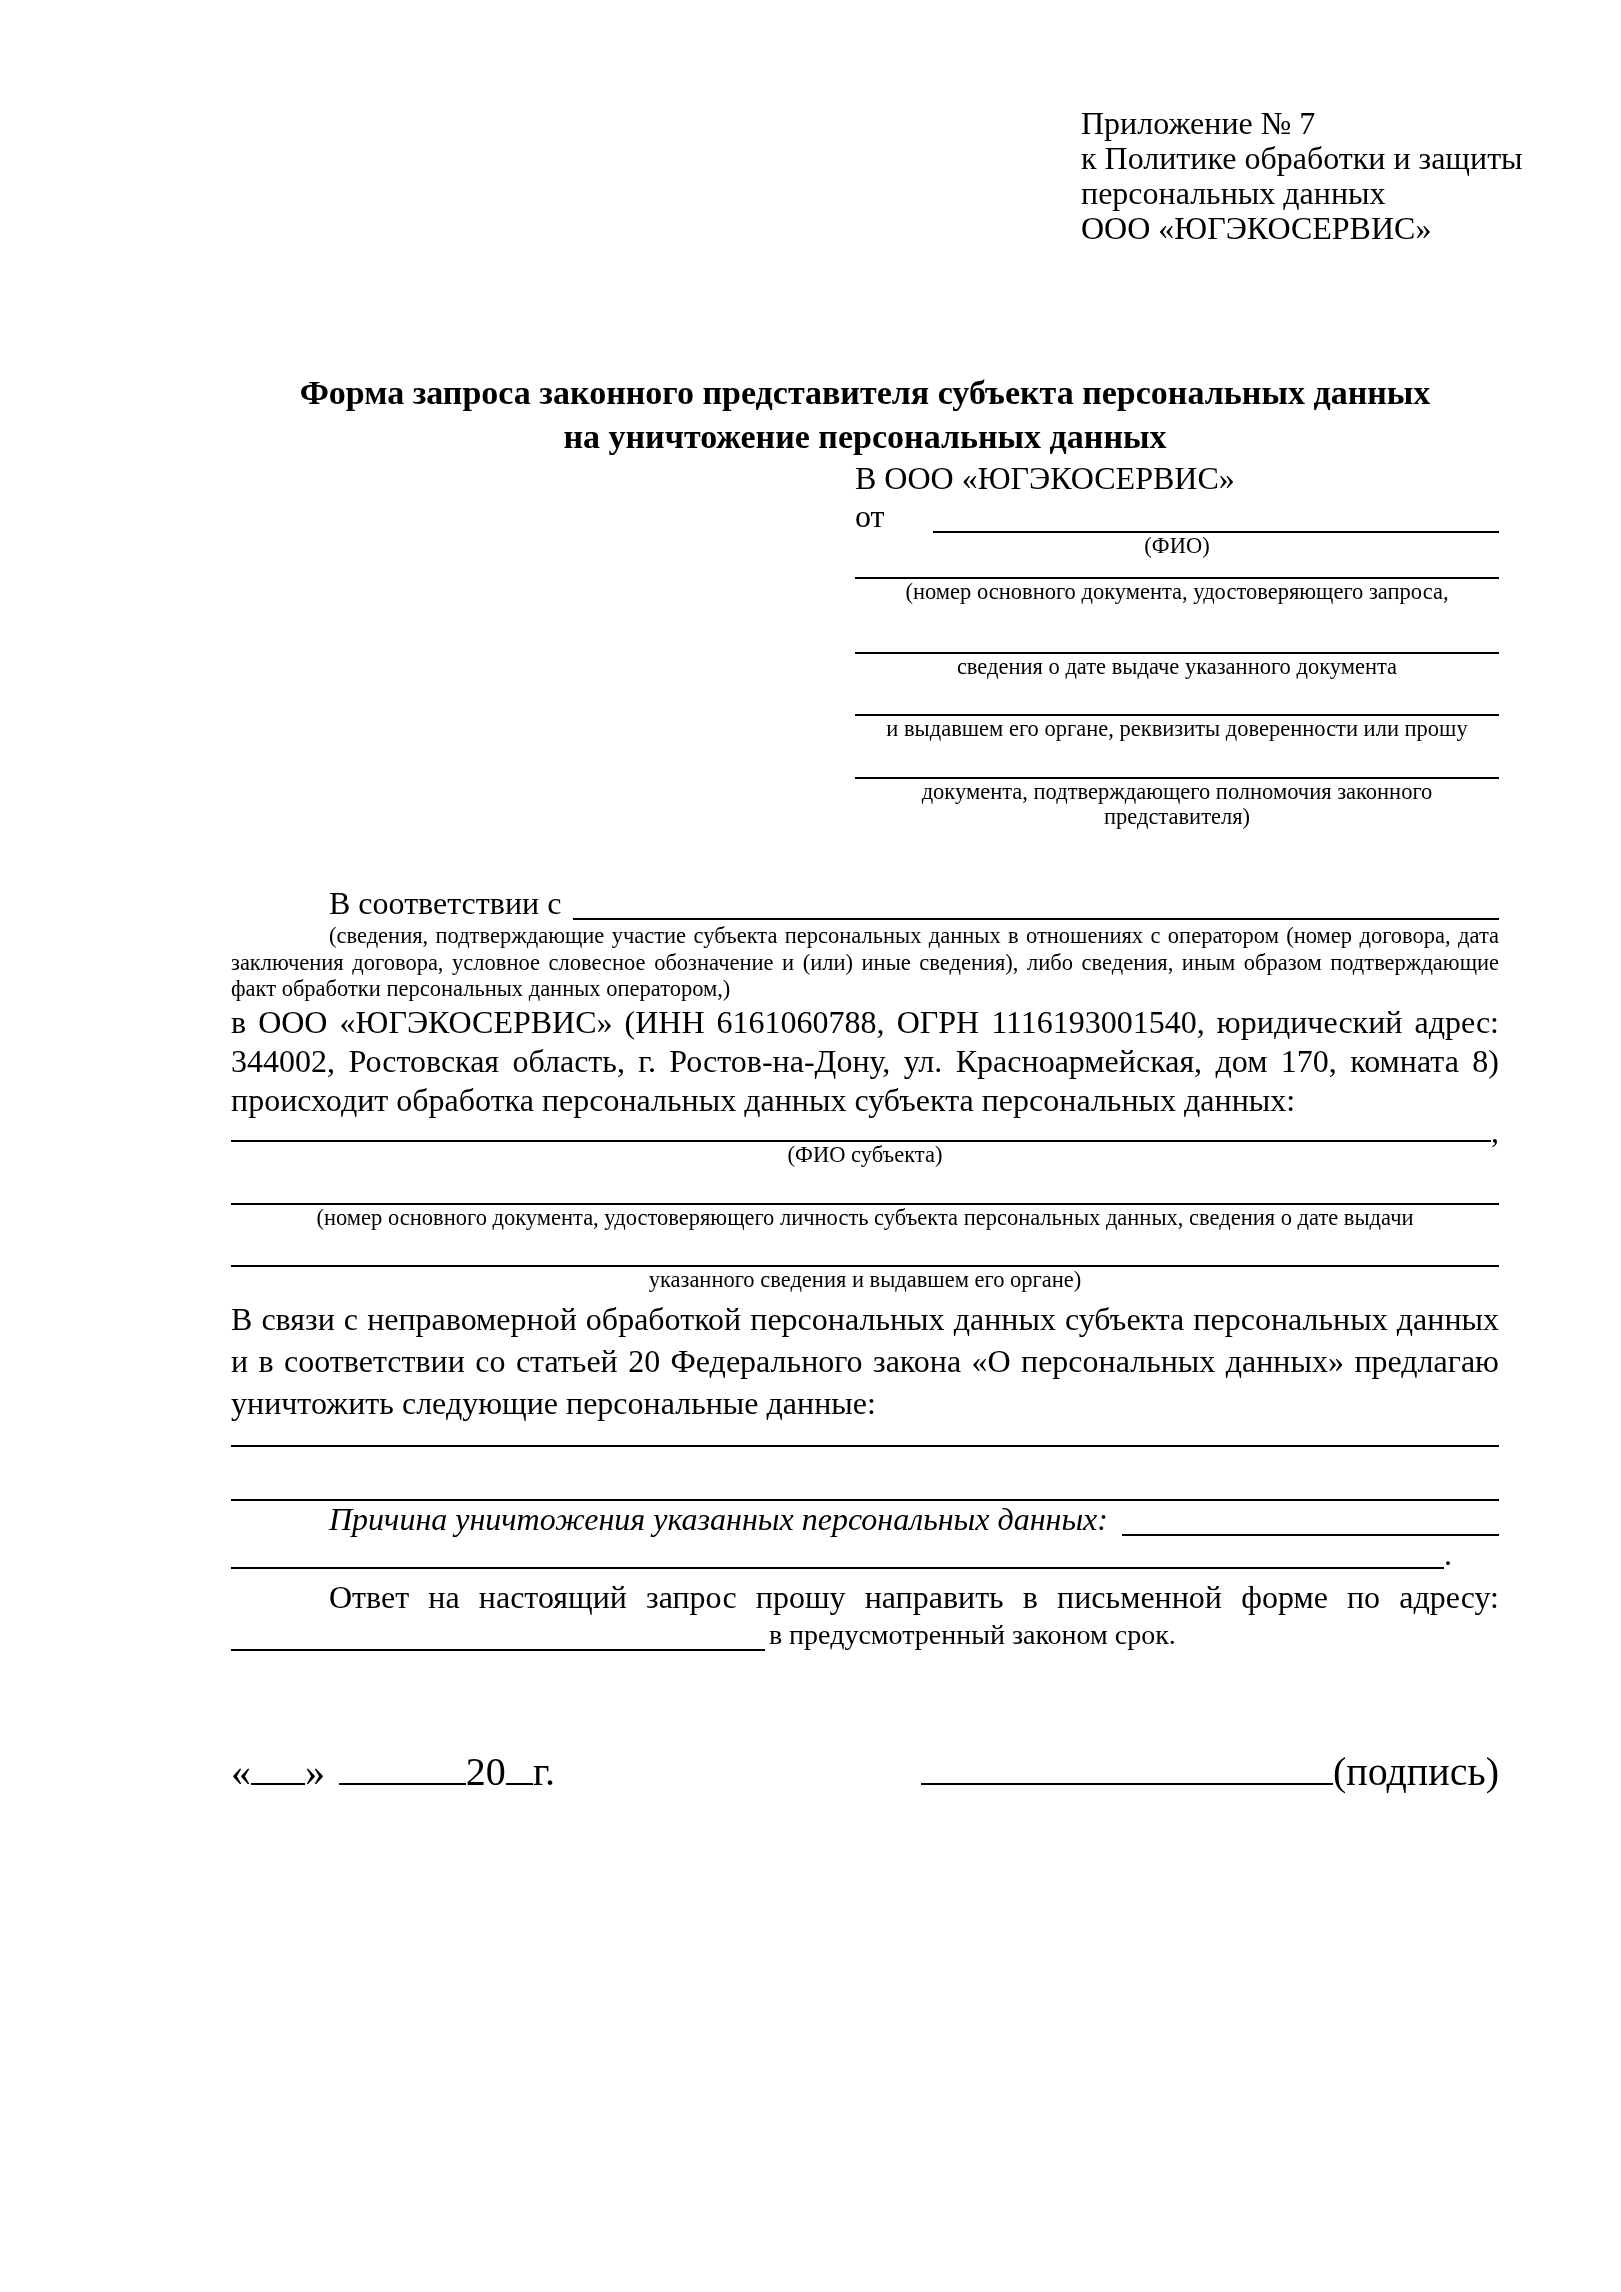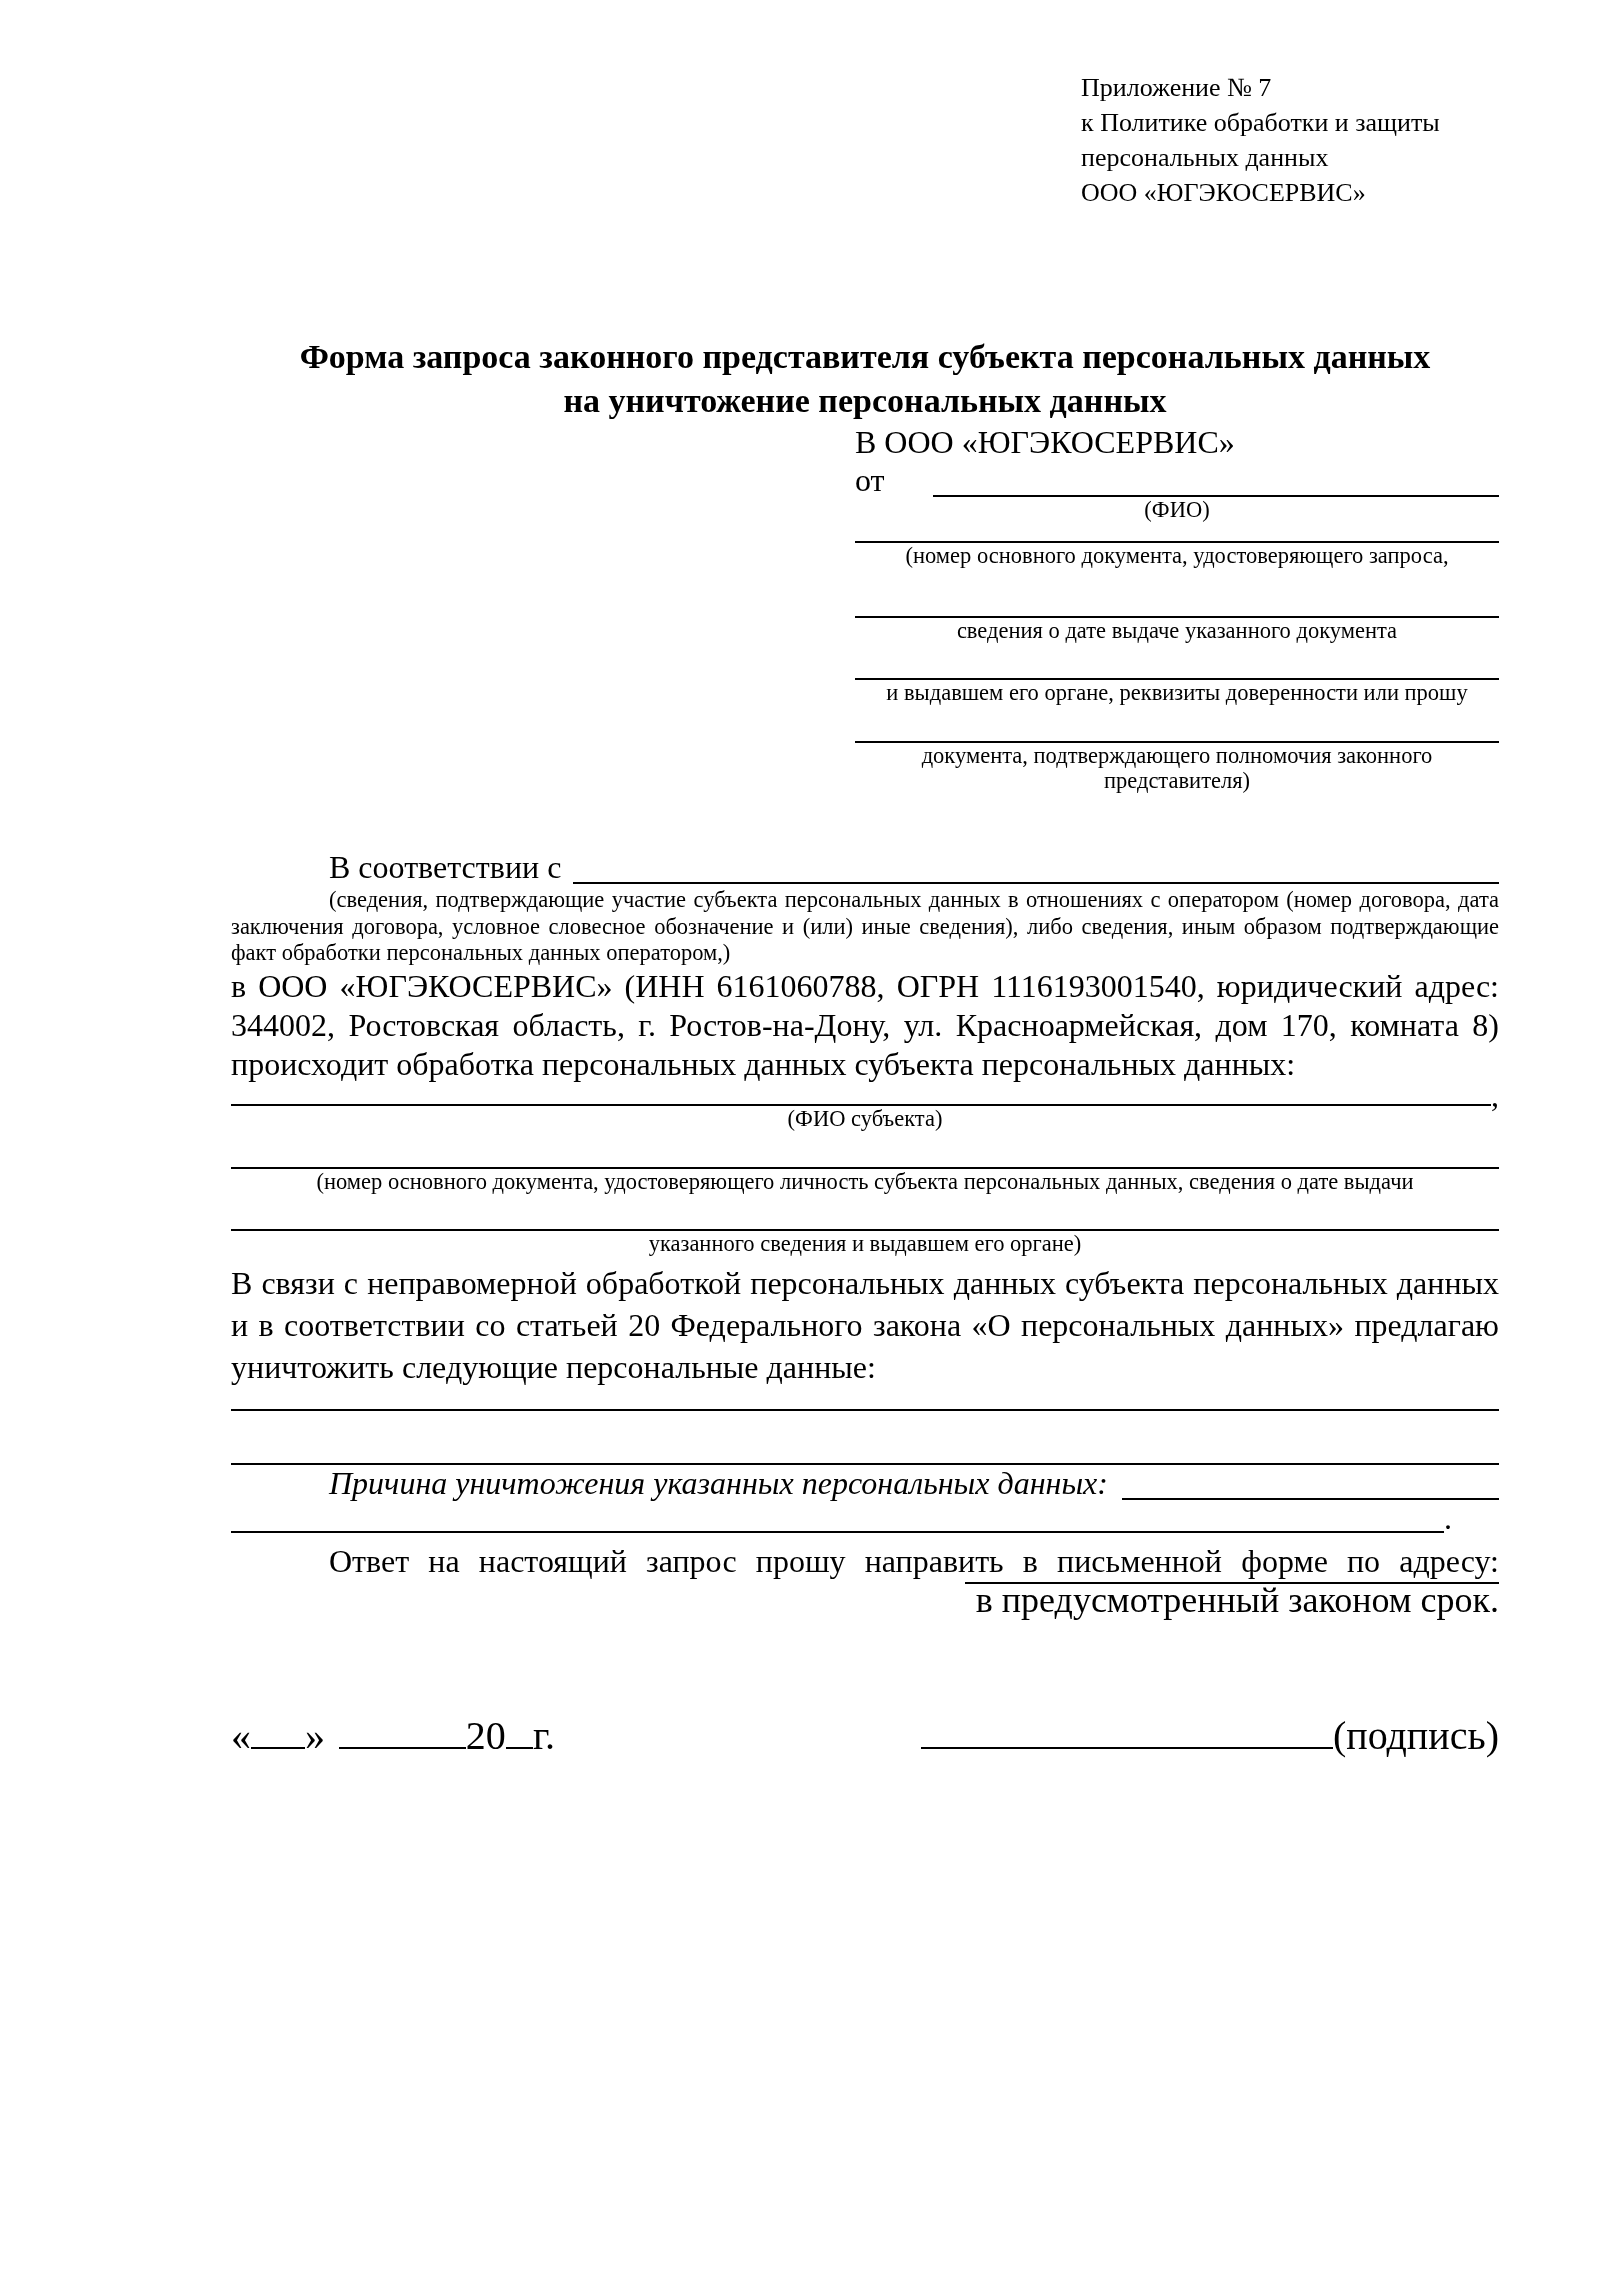--- a/index.html
+++ b/index.html
@@ -2,21 +2,21 @@
 <html><head>
 <meta charset="utf-8">
 <style>
   * { margin:0; padding:0; box-sizing:border-box; }
   html,body { background:#888; }
   body { font-family:"Liberation Serif","DejaVu Serif",serif; color:#000; }
   .page {
     position:relative; width:1621px; height:2293px; background:#ffffff;
     padding:0 122px 0 231px; overflow:hidden; margin:0 auto;
   }
-  .appendix { margin-left:850px; padding-top:70px; font-size:26px; line-height:35px; white-space:nowrap; }
+  .appendix { margin-left:850px; padding-top:106px; font-size:32px; line-height:35px; white-space:nowrap; }
   .title { margin-top:125px; text-align:center; font-weight:bold; font-size:34px; line-height:44px; }
   .addr { margin-left:624px; width:644px; font-size:32px; }
   .addr-to { line-height:39px; }
   .row { display:flex; align-items:flex-end; }
   .from-row { height:35px;gap:39px; }
   .from-row .label { white-space:nowrap; padding-right:9.8px; line-height:33px; }
   .fill { flex:1 1 auto; border-bottom:2.9px solid #000; }
   .cap { font-size:22.5px; line-height:25.5px; text-align:center; }
   .blank { border-bottom:2.9px solid #000; }
   .b1 { height:20.6px; } .b2 { height:49px; } .b3 { height:37px; } .b4 { height:37px; }
@@ -29,21 +29,21 @@
   .rule-comma .comma { line-height:19.6px; }
   .sub-blank1 { height:38px; } .sub-blank2 { height:36px; }
   .request { margin-top:5.9px; }
   .big-blank1 { height:21.6px; margin-top:1px; }
   .big-blank2 { height:54px; }
   .reason-row { height:35px; font-size:32px; }
   .reason-row .label { white-space:nowrap; padding-left:98px; padding-right:13.7px; line-height:33px;font-style:italic; }
   .rule-period { height:33px; font-size:32px; padding-right:47px; }
   .rule-period .period { line-height:27.4px; }
   .answer-line1 { margin-top:7.8px; font-size:32px; line-height:42px; text-align:justify; text-align-last:justify; text-indent:98px; }
-  .answer-line2 { height:33px; font-size:36px;flex-direction:column; }
+  .answer-line2 { height:33px; font-size:28px; }
   .answer-line2 .blank-fixed { width:534px; border-bottom:2.9px solid #000; align-self:flex-end; }
   .answer-line2 .tail { line-height:33px; padding-left:3.9px; white-space:nowrap; }
   .footer { display:flex; justify-content:space-between; align-items:flex-end; margin-top:94px; font-size:40px; line-height:35px; }
   .u { display:inline-block; border-bottom:2.9px solid #000; height:1em; vertical-align:baseline; }
   .u-day { width:54px; } .u-month { width:127px; margin-left:13.7px; } .u-year { width:27.4px; }
   .sig-group { white-space:nowrap; }
   .u-sign { width:412px; }
 </style>
 </head>
 <body>

